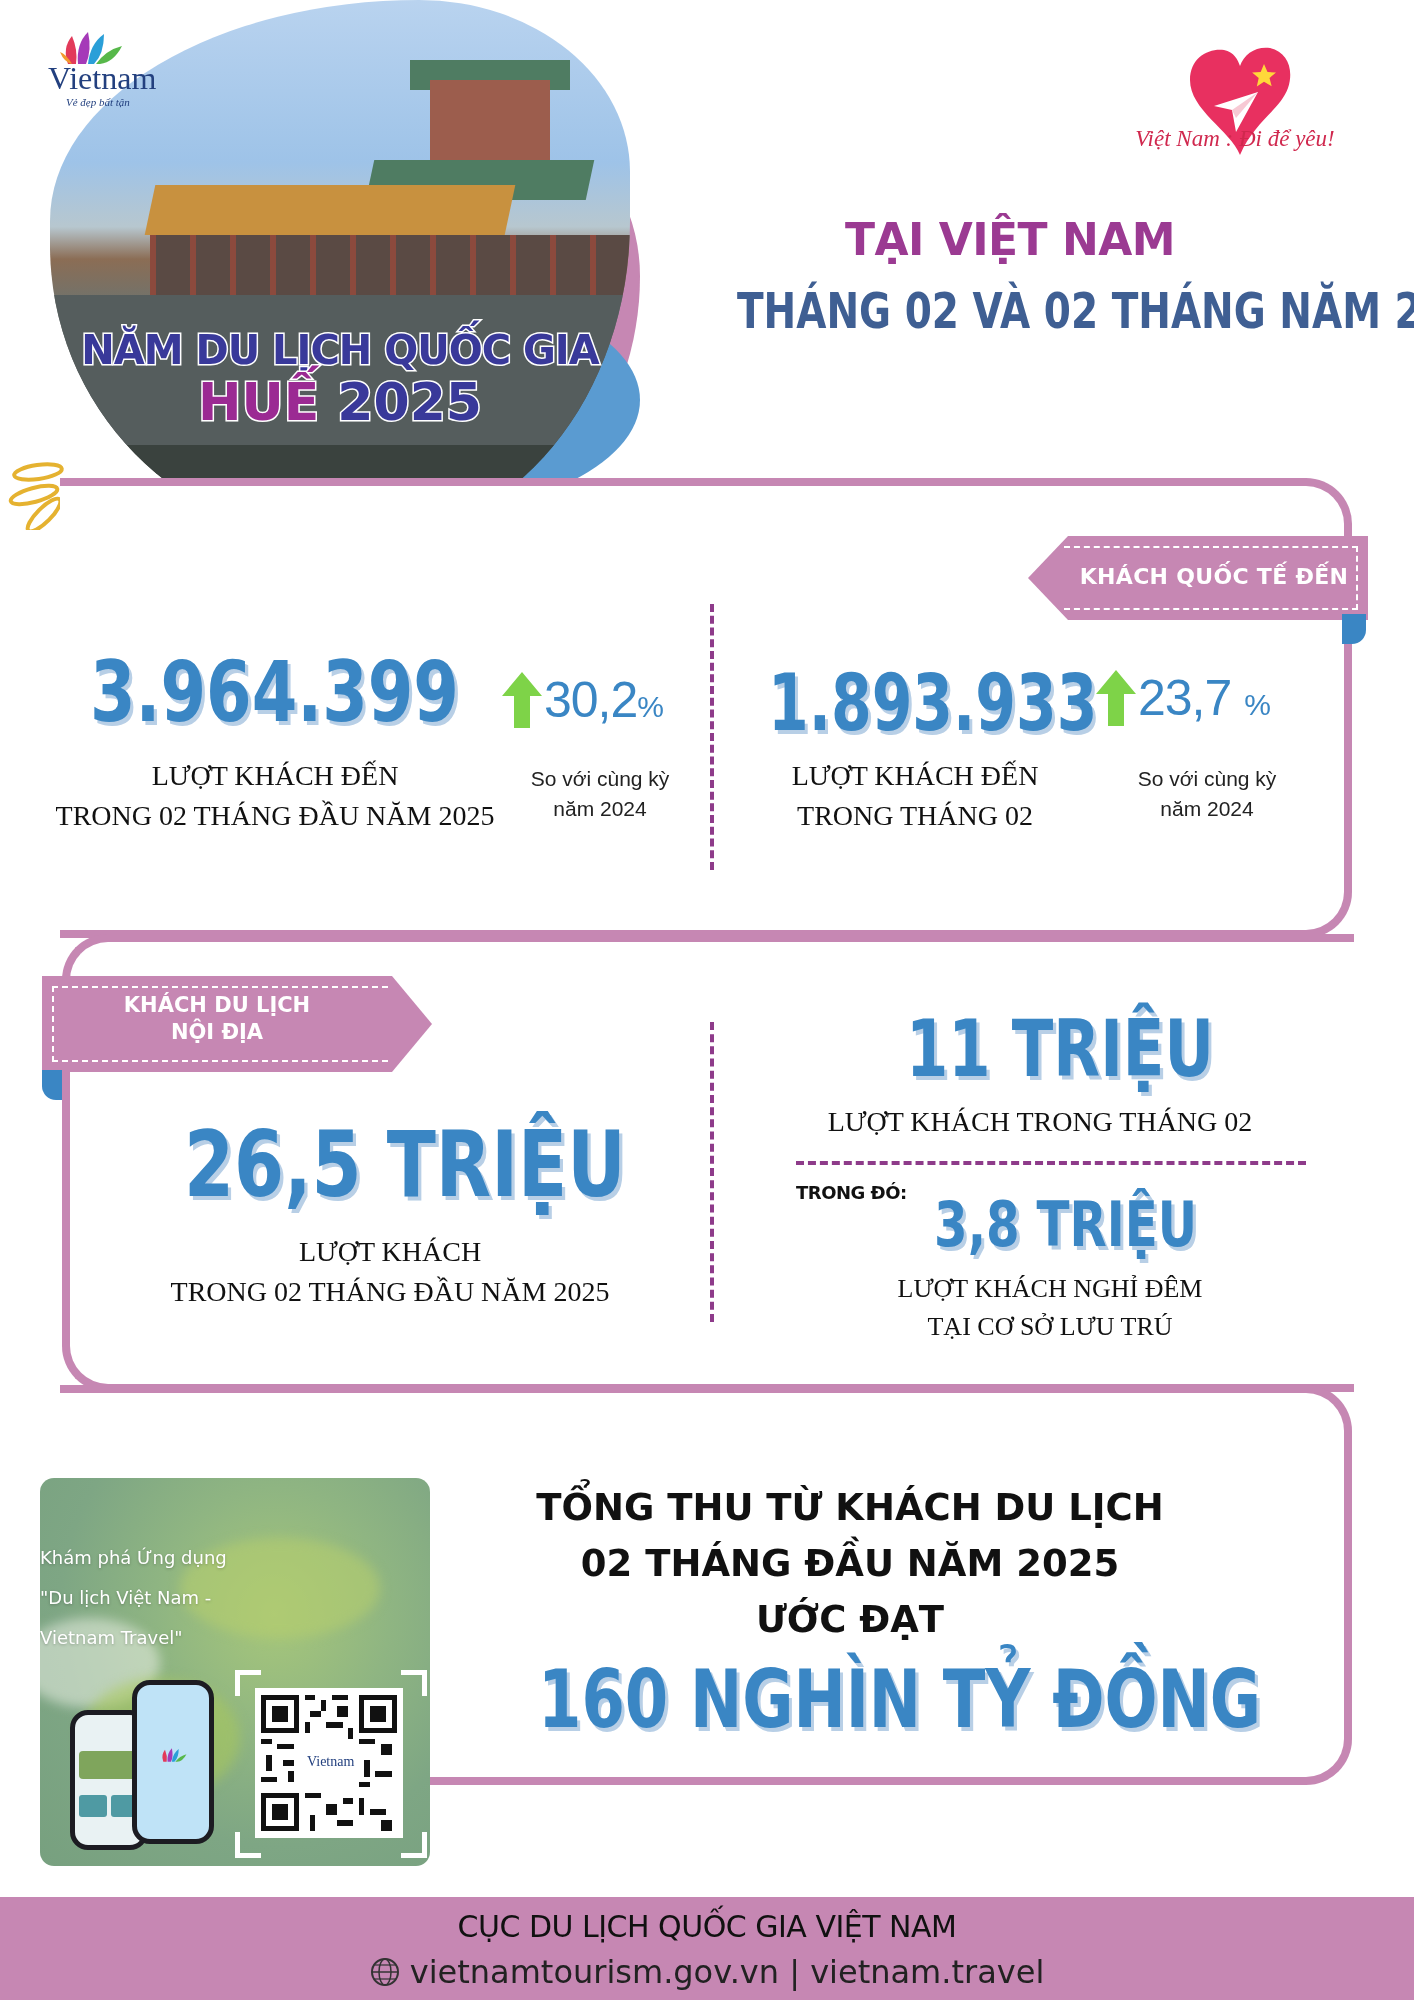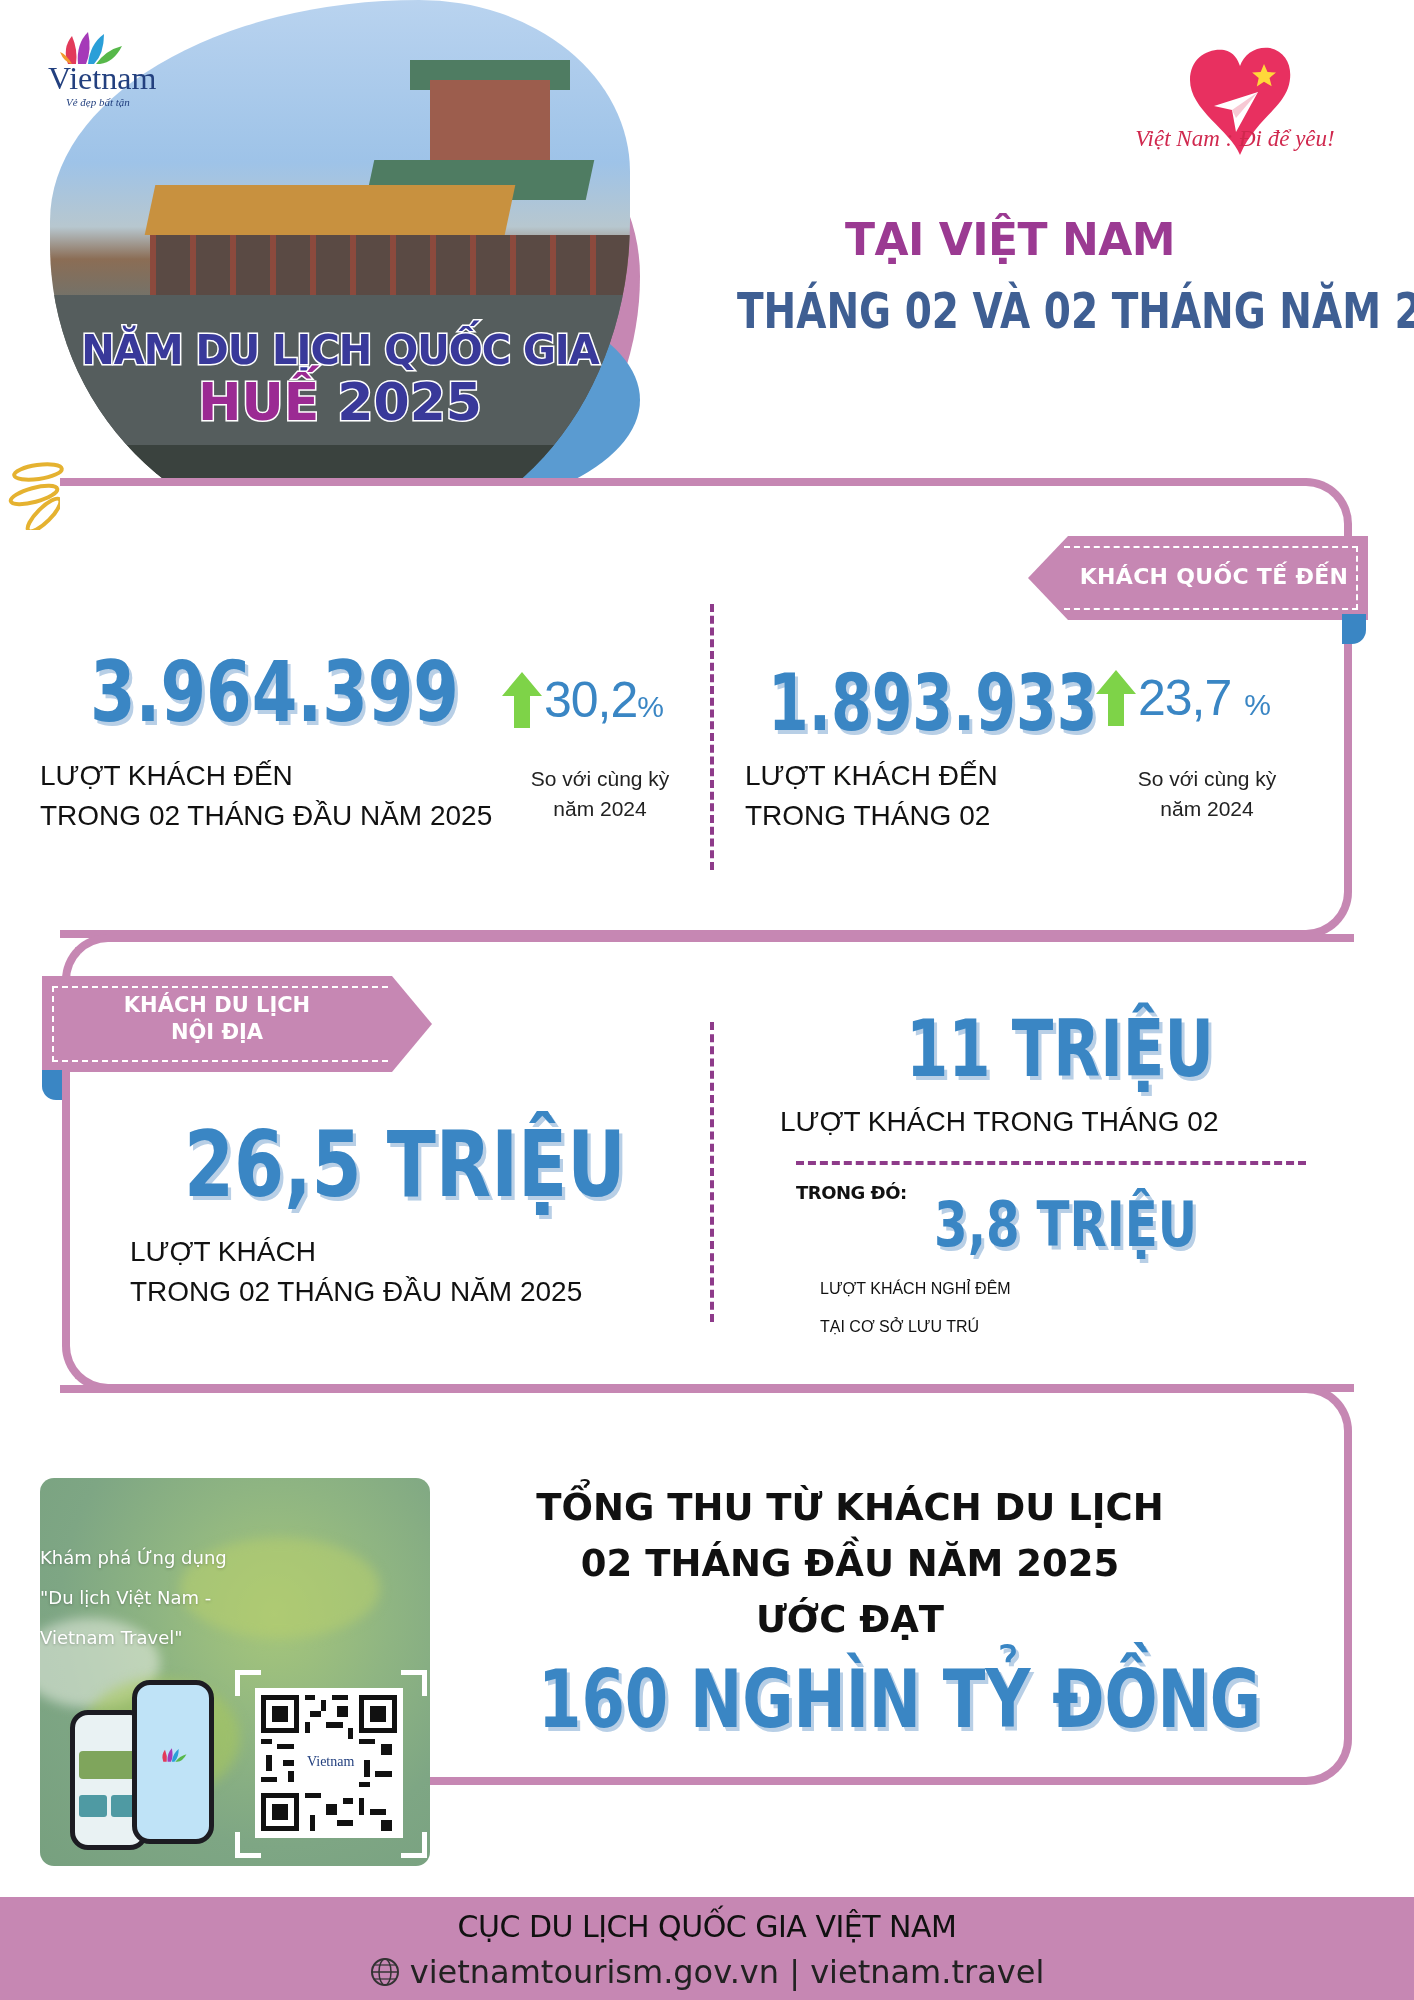--- a/index.html
+++ b/index.html
@@ -92,21 +92,21 @@
   .bignum {
     position: absolute; font-family: "DejaVu Sans", sans-serif; font-weight: 900;
     color: #3a86c4; line-height: 1; white-space: nowrap;
     text-shadow: 4px 4px 0 #b8cfe6;
     transform-origin: left center;
   }
   .pct-wrap { position: absolute; display: flex; align-items: flex-start; }
   .arrow { width: 44px; height: 60px; }
   .pct { font-family: "Liberation Sans", sans-serif; font-size: 50px; color: #3a86c4; line-height: 60px; letter-spacing: -1px; }
   .pct small { font-size: 30px; }
-  .label-dark { position: absolute; font-family: Liberation Sans, sans-serif; color: #111; text-align: left; line-height: 40px; }
+  .label-dark { position: absolute; font-family: Liberation Serif, serif; color: #111; text-align: center; line-height: 40px; }
   .label-sm { position: absolute; font-family: Liberation Sans, sans-serif; color: #222; text-align: center; font-size: 21px; line-height: 30px; }
 
   
   .rev-text { position: absolute; left: 480px; top: 1480px; width: 740px; text-align: center;
     font-family: "DejaVu Sans", sans-serif; font-weight: 700; font-size: 37px; line-height: 56px; color: #111; }
 
   
   .app-card { position: absolute; left: 40px; top: 1478px; width: 390px; height: 388px; border-radius: 14px; overflow: hidden;
     background: radial-gradient(ellipse at 60% 35%, #a7c77a 0%, #8fb582 35%, #7ea684 65%, #77a07f 100%); }
   .app-card .cloud { position: absolute; border-radius: 50%; background: rgba(235,240,230,0.55); filter: blur(6px); }
@@ -241,21 +241,21 @@
   <div>TRONG 02 THÁNG ĐẦU NĂM 2025</div>
 </div>
 
 <div class="bignum" style="left:906px;top:1010px;font-size:78px;transform:scaleX(0.78);">11 TRIỆU</div>
 <div class="label-dark" style="left:780px;top:1102px;width:520px;font-size:28px;">LƯỢT KHÁCH  TRONG THÁNG 02</div>
 
 <div class="hdash" style="left:796px;top:1161px;width:510px;"></div>
 
 <div class="abs" style="left:796px;top:1182px;font-family:'DejaVu Sans',sans-serif;font-size:18px;font-weight:700;letter-spacing:-0.5px;">TRONG ĐÓ:</div>
 <div class="bignum" style="left:934px;top:1194px;font-size:62px;transform:scaleX(0.78);">3,8 TRIỆU</div>
-<div class="label-dark" style="left:820px;top:1270px;width:460px;font-size:16px;line-height:38px;">
+<div class="label-dark" style="left:820px;top:1270px;width:460px;font-size:26px;line-height:38px;">
   <div>LƯỢT KHÁCH NGHỈ ĐÊM</div>
   <div>TẠI CƠ SỞ LƯU TRÚ</div>
 </div>
 
 <div class="card card-rev"></div>
 
 <div class="app-card">
   <div class="cloud" style="left:-20px;top:140px;width:140px;height:90px;"></div>
   <div class="cloud" style="left:140px;top:60px;width:200px;height:100px;background:rgba(180,205,110,0.6);"></div>
   <div class="cloud" style="left:40px;top:200px;width:160px;height:120px;background:rgba(170,200,90,0.55);"></div>

